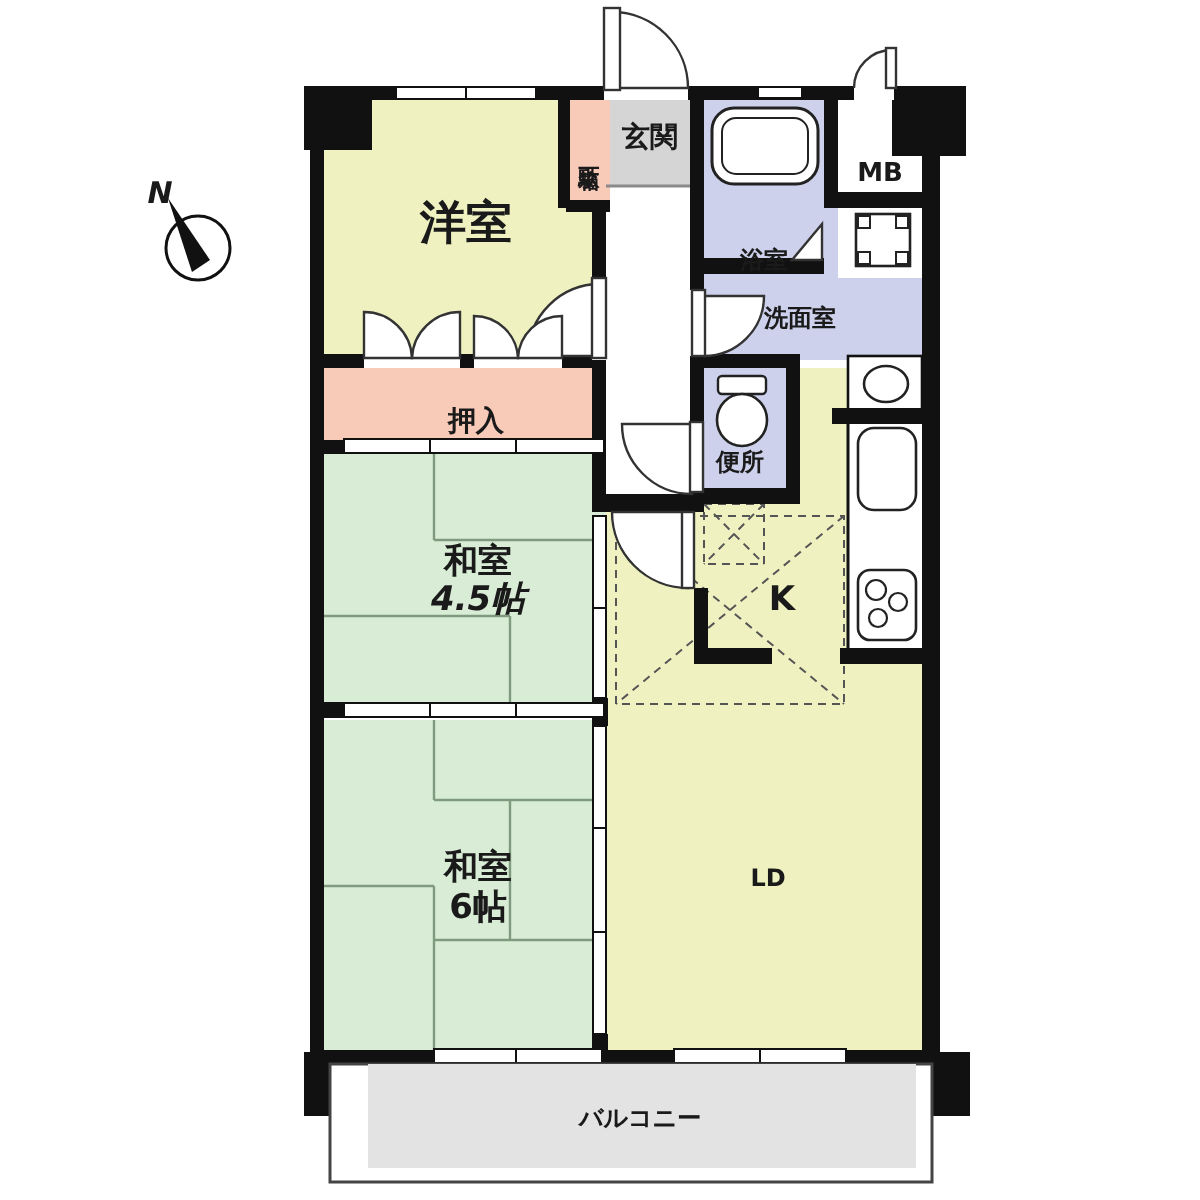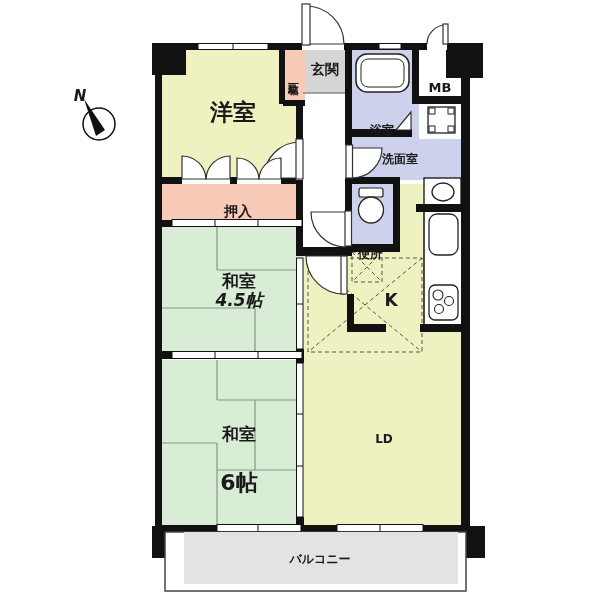--- a/index.html
+++ b/index.html
@@ -168,22 +168,22 @@
   </g>
 </svg>
 
   <div class="lbl" style="left:80px;top:97px;font-size:15px;font-style:italic;">N</div>
   <div class="lbl" style="left:233px;top:112px;font-size:23px;">洋室</div>
   <div class="lbl v" style="left:294px;top:76px;font-size:10.5px;">下駄箱</div>
   <div class="lbl" style="left:325px;top:69px;font-size:14px;">玄関</div>
   <div class="lbl" style="left:382px;top:108px;font-size:12px;margin-top:23px;">浴室</div>
   <div class="lbl" style="left:440px;top:88px;font-size:13px;">MB</div>
   <div class="lbl" style="left:400px;top:160px;font-size:12px;">洗面室</div>
-  <div class="lbl" style="left:370px;top:232px;font-size:12px;margin-top:23px;">便所</div>
+  <div class="lbl" style="left:370px;top:232px;font-size:12px;">便所</div>
   <div class="lbl" style="left:238px;top:211px;font-size:14px;">押入</div>
   <div class="lbl" style="left:239px;top:282px;font-size:17px;">和室</div>
   <div class="lbl" style="left:239px;top:301px;font-size:17px;font-style:italic;">4.5帖</div>
   <div class="lbl" style="left:391px;top:301px;font-size:17px;">K</div>
   <div class="lbl" style="left:239px;top:435px;font-size:17px;">和室</div>
-  <div class="lbl" style="left:239px;top:455px;font-size:22px;margin-top:28px;">6帖</div>
+  <div class="lbl" style="left:239px;top:455px;font-size:17px;">6帖</div>
   <div class="lbl" style="left:384px;top:440px;font-size:12px;">LD</div>
   <div class="lbl" style="left:320px;top:560px;font-size:12px;">バルコニー</div>
 </div>
 
 </body></html>

